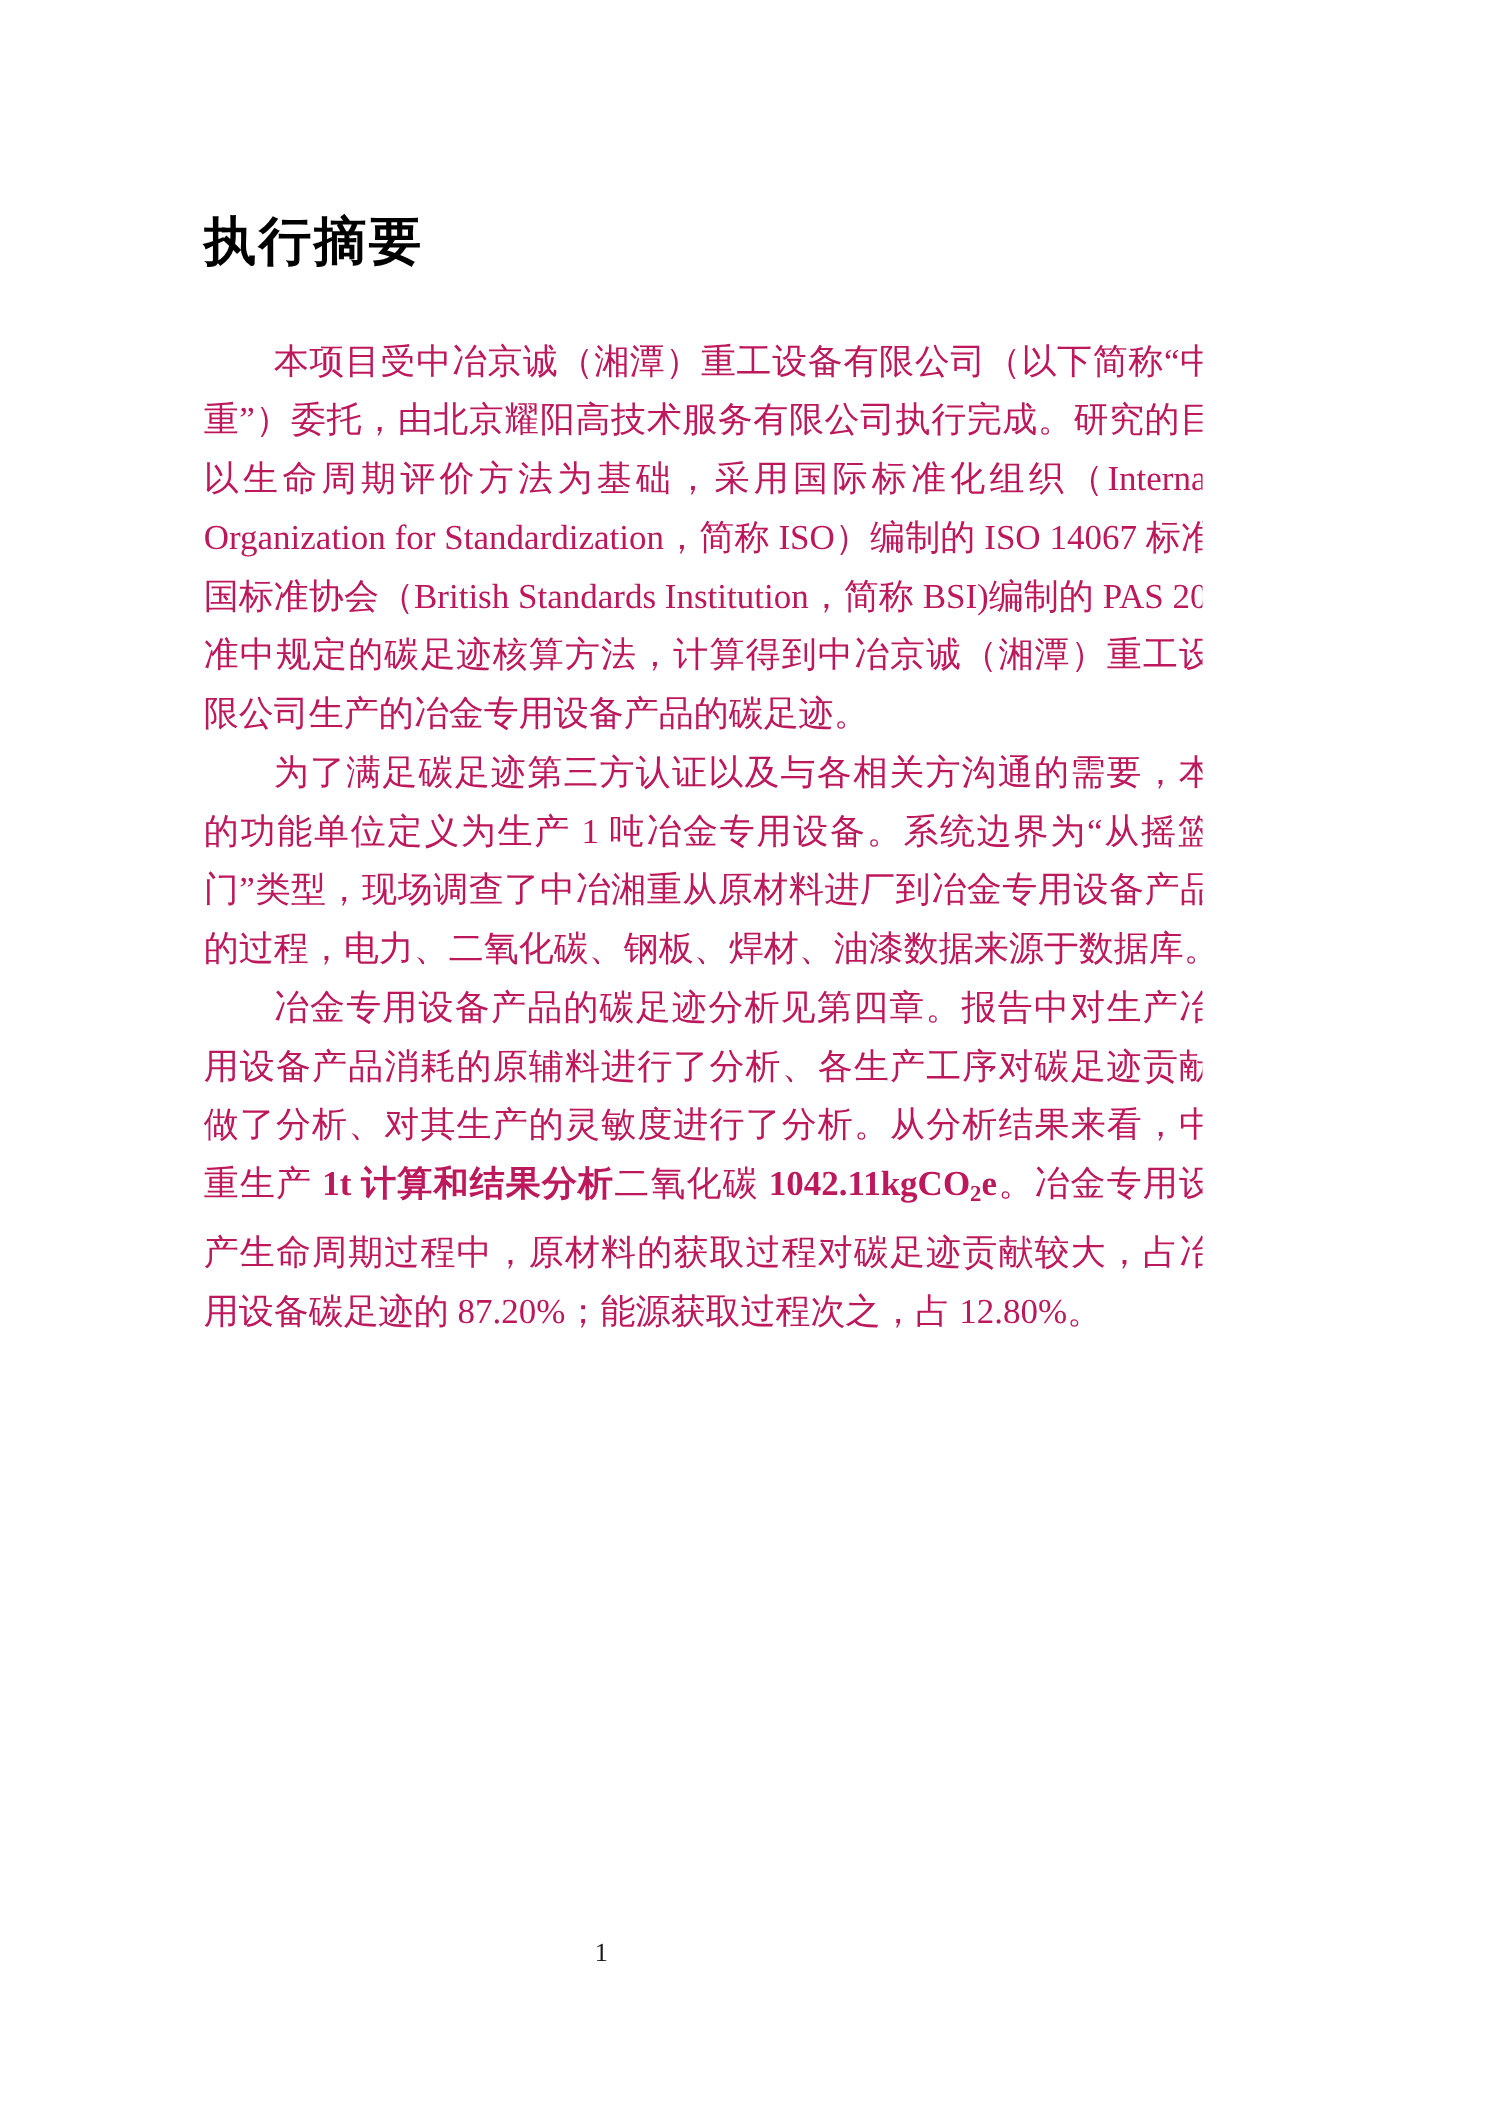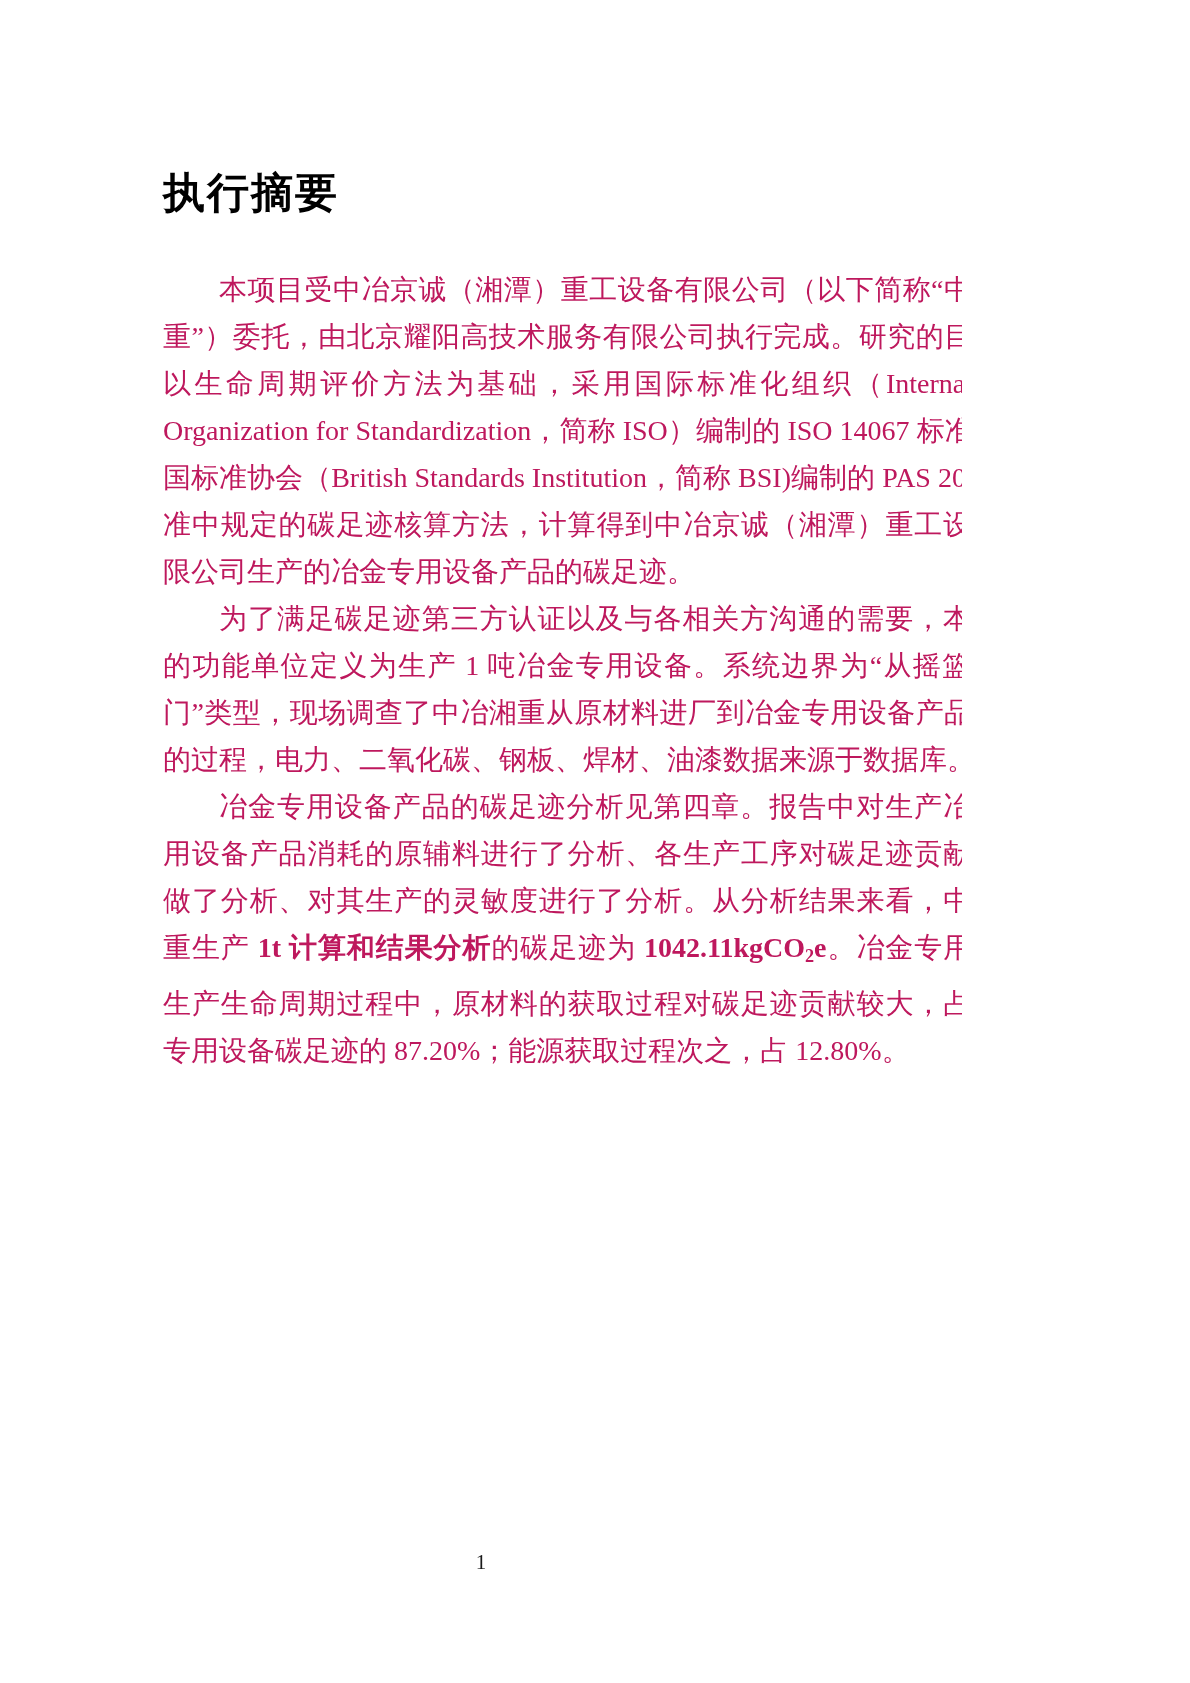--- a/index.html
+++ b/index.html
@@ -63,20 +63,20 @@
 
 <div class="page">
   <div class="content">
 
     <h1 class="doc-title">执行摘要</h1>
 
     <p class="para">本项目受中冶京诚（湘潭）重工设备有限公司（以下简称“中冶湘重”）委托，由北京耀阳高技术服务有限公司执行完成。研究的目的是以生命周期评价方法为基础，采用国际标准化组织（International Organization for Standardization，简称 ISO）编制的 ISO 14067 标准和英国标准协会（British Standards Institution，简称 BSI)编制的 PAS 2050 标准中规定的碳足迹核算方法，计算得到中冶京诚（湘潭）重工设备有限公司生产的冶金专用设备产品的碳足迹。</p>
 
     <p class="para">为了满足碳足迹第三方认证以及与各相关方沟通的需要，本报告的功能单位定义为生产 1 吨冶金专用设备。系统边界为“从摇篮到大门”类型，现场调查了中冶湘重从原材料进厂到冶金专用设备产品出厂的过程，电力、二氧化碳、钢板、焊材、油漆数据来源于数据库。</p>
 
-    <p class="para"><span>冶金专用设备产品的碳足迹分析见第四章。报告中对生产冶金专用设备产品消耗的原辅料进行了分析、各生产工序对碳足迹贡献比例做了分析、对其生产的灵敏度进行了分析。从分析结果来看，中冶湘重生产 </span><b>1t 计算和结果分析</b><span>的碳足迹为 </span><b>1042.11kgCO</b><span class="sub">2</span><b>e</b><span>。冶金专用设备生产生命周期过程中，原材料的获取过程对碳足迹贡献较大，占冶金专用设备碳足迹的 87.20%；能源获取过程次之，占 12.80%。</span></p>
+    <p class="para"><span>冶金专用设备产品的碳足迹分析见第四章。报告中对生产冶金专用设备产品消耗的原辅料进行了分析、各生产工序对碳足迹贡献比例做了分析、对其生产的灵敏度进行了分析。从分析结果来看，中冶湘重生产 </span><b>1t 计算和结果分析</b><span>二氧化碳 </span><b>1042.11kgCO</b><span class="sub">2</span><b>e</b><span>。冶金专用设备生产生命周期过程中，原材料的获取过程对碳足迹贡献较大，占冶金专用设备碳足迹的 87.20%；能源获取过程次之，占 12.80%。</span></p>
 
 
 
   </div>
 
   <div class="page-footer">1</div>
 </div>
 
 </body></html>

